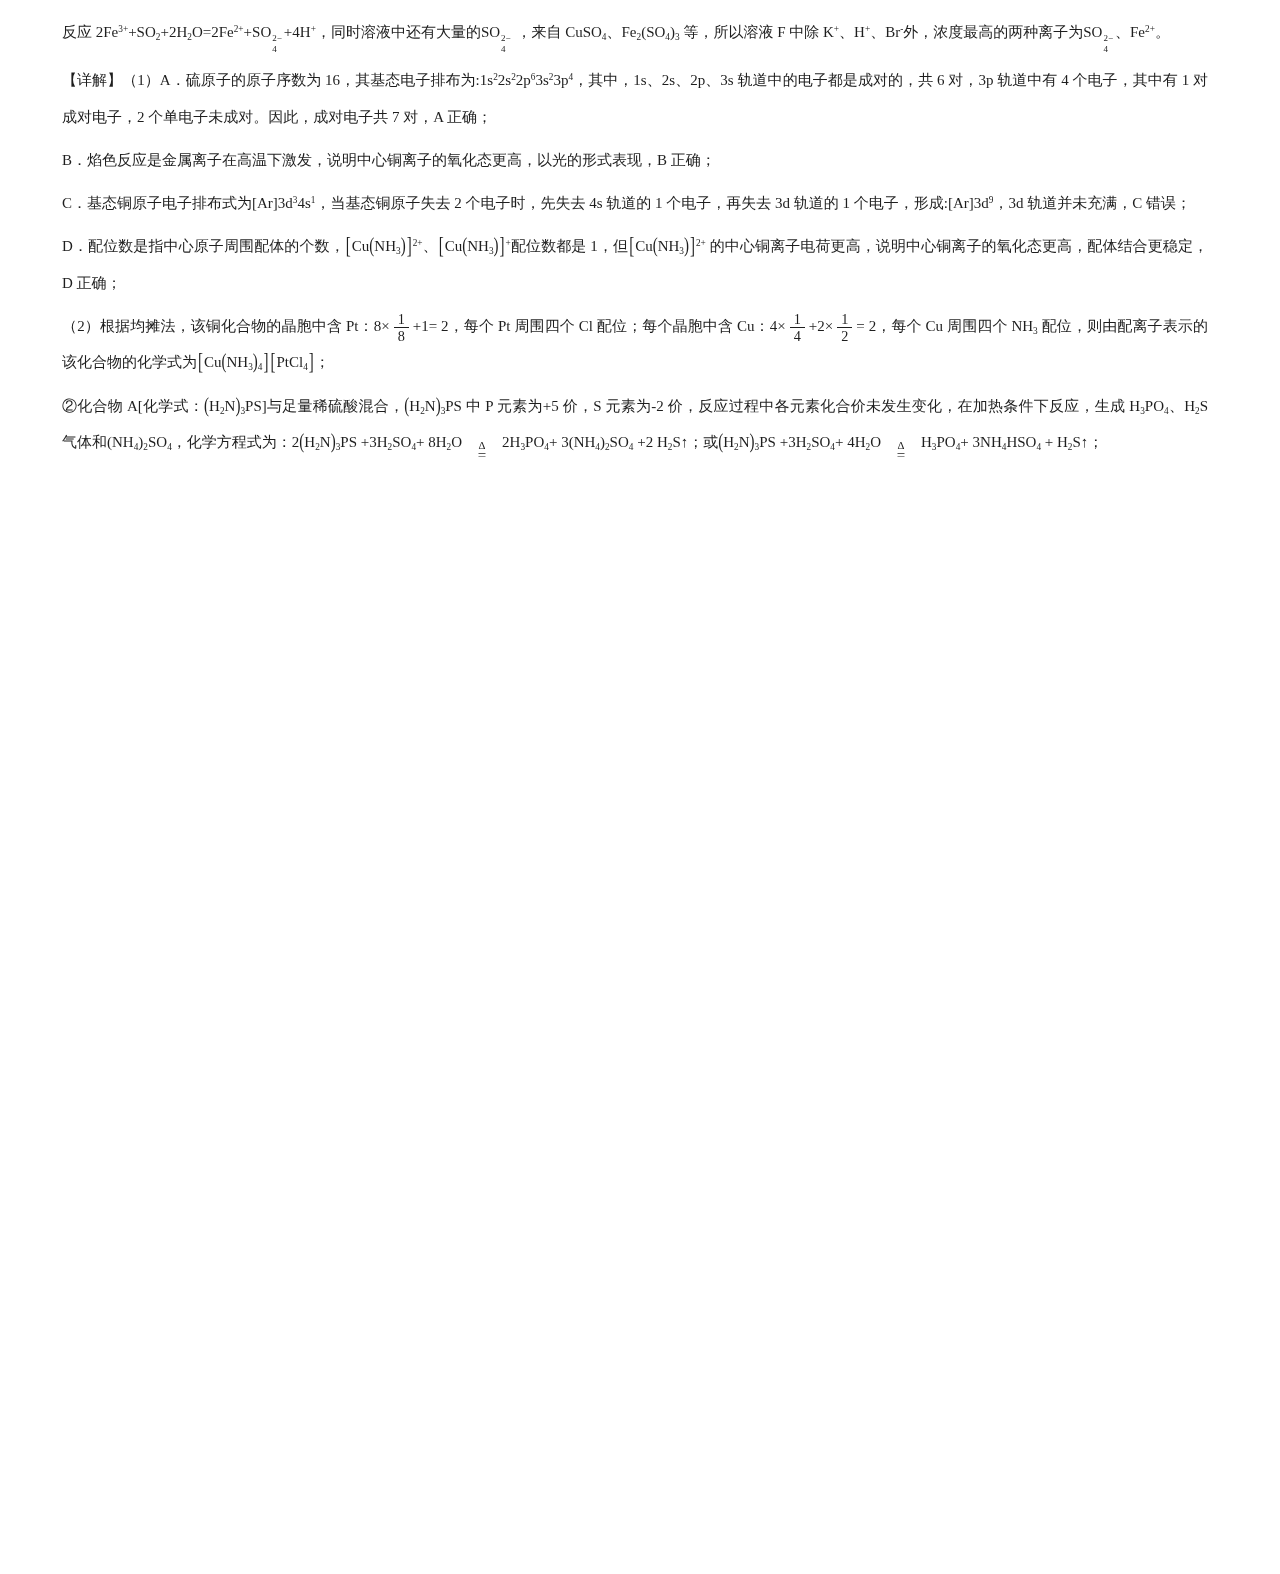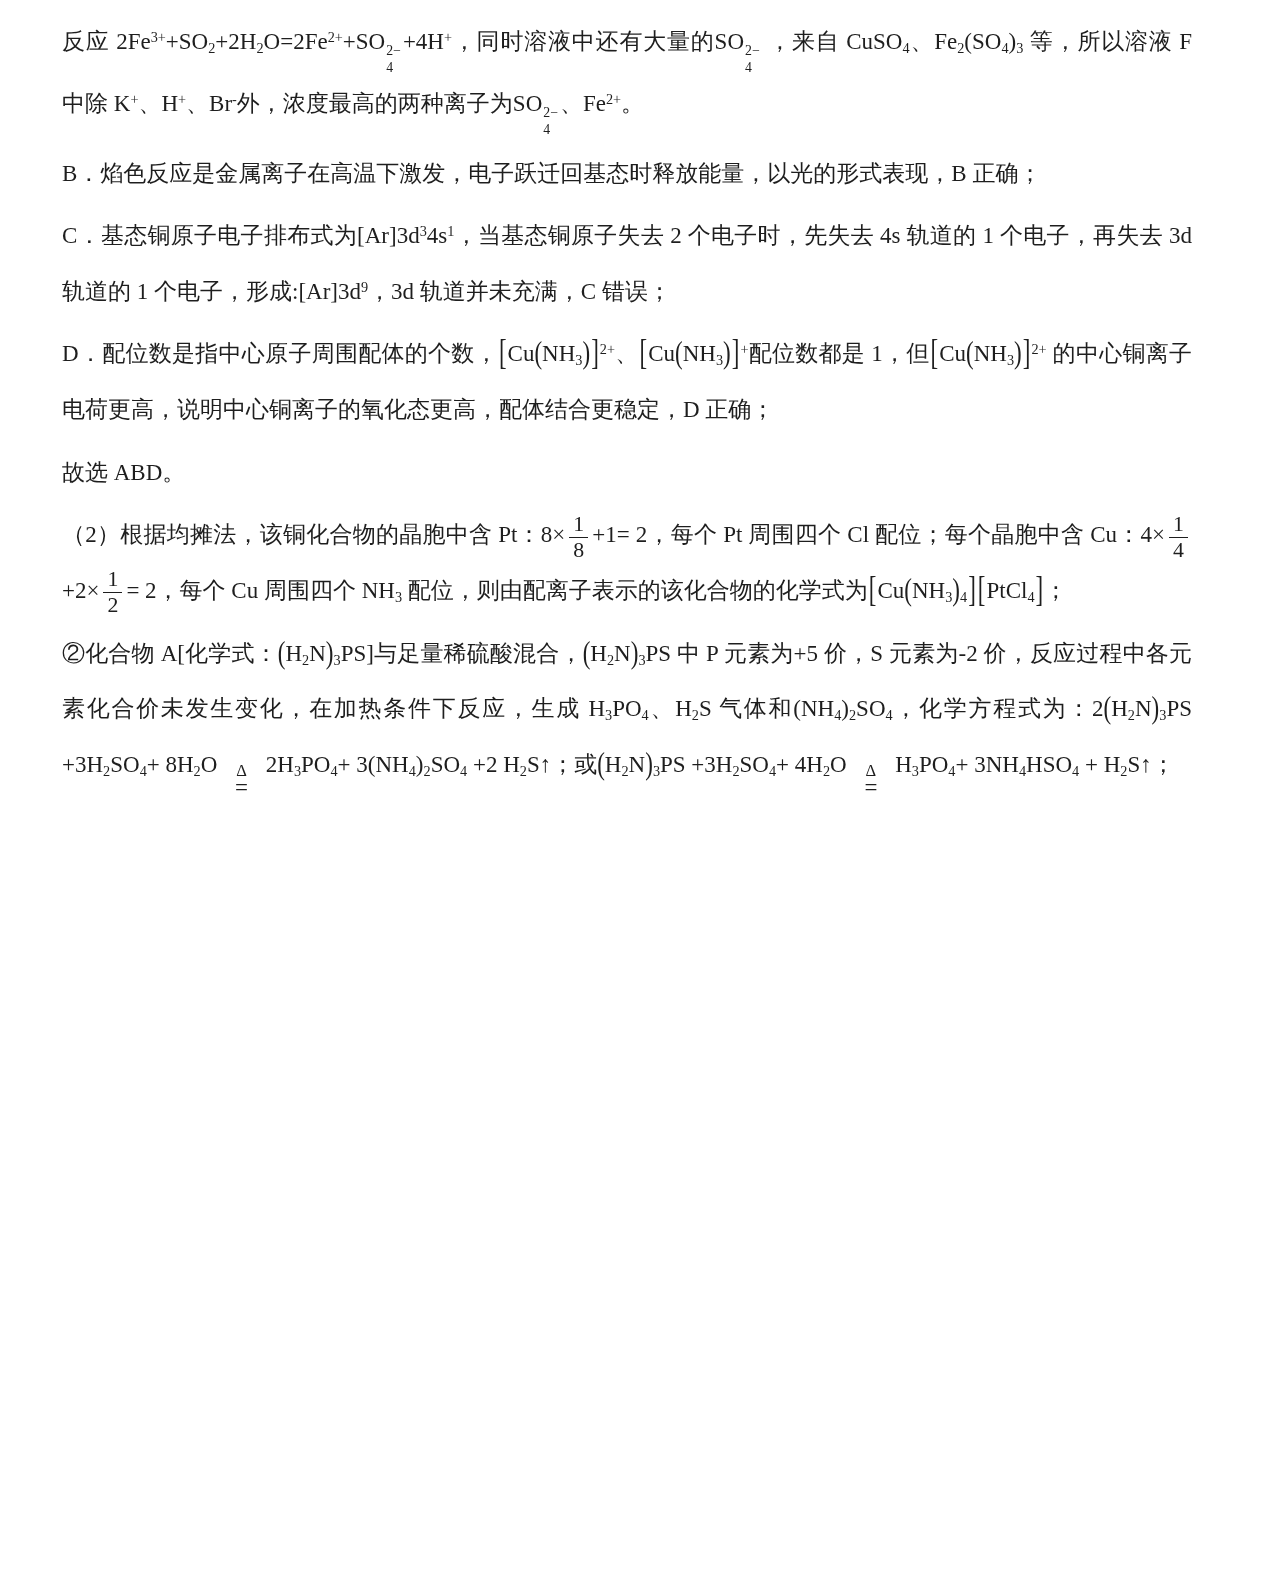--- a/index.html
+++ b/index.html
@@ -13,22 +13,22 @@
   }
   .page {
     width: 1280px;
     min-height: 1574px;
     box-sizing: border-box;
     padding: 14px 72px 20px 62px;
     background: #ffffff;
   }
   .doc { width: 100%; }
   .para {
-    margin: 0 16px 7px 0;
-    font-size: 23px;
+    margin: 0 0 7px 0;
+    font-size: 15px;
     line-height: 2.42;
     text-align: justify;
     word-break: break-word;
   }
   sub, sup {
     font-size: 0.62em;
     line-height: 0;
   }
   sup { vertical-align: 0.5em; }
   sub { vertical-align: -0.3em; }
@@ -87,24 +87,24 @@
       <p class="para">反应 2Fe<sup>3+</sup>+SO<sub>2</sub>+2H<sub>2</sub>O=2Fe<sup>2+</sup>+SO<span class="ss">
           <span class="ssup">2−</span>
           <span class="ssub">4</span>
         </span>+4H<sup>+</sup>，同时溶液中还有大量的SO<span class="ss">
           <span class="ssup">2−</span>
           <span class="ssub">4</span>
         </span> ，来自 CuSO<sub>4</sub>、Fe<sub>2</sub>(SO<sub>4</sub>)<sub>3</sub> 等，所以溶液 F 中除 K<sup>+</sup>、H<sup>+</sup>、Br<sup>-</sup>外，浓度最高的两种离子为SO<span class="ss">
           <span class="ssup">2−</span>
           <span class="ssub">4</span>
         </span>、Fe<sup>2+</sup>。</p>
-      <p class="para">B．焰色反应是金属离子在高温下激发，电子跃迁回基态时释放能量，以光的形式表现，B 正确；</p>
+      <p class="para">【详解】（1）A．硫原子的原子序数为 16，其基态电子排布为:1s<sup>2</sup>2s<sup>2</sup>2p<sup>6</sup>3s<sup>2</sup>3p<sup>4</sup>，其中，1s、2s、2p、3s 轨道中的电子都是成对的，共 6 对，3p 轨道中有 4 个电子，其中有 1 对成对电子，2 个单电子未成对。因此，成对电子共 7 对，A 正确；</p>
+      <p class="para">B．焰色反应是金属离子在高温下激发，说明中心铜离子的氧化态更高，以光的形式表现，B 正确；</p>
       <p class="para">C．基态铜原子电子排布式为[Ar]3d<sup>3</sup>4s<sup>1</sup>，当基态铜原子失去 2 个电子时，先失去 4s 轨道的 1 个电子，再失去 3d 轨道的 1 个电子，形成:[Ar]3d<sup>9</sup>，3d 轨道并未充满，C 错误；</p>
       <p class="para">D．配位数是指中心原子周围配体的个数，<span class="bigbr">[</span>Cu<span class="bigpar">(</span>NH<sub>3</sub><span class="bigpar">)</span><span class="bigbr">]</span><sup>2+</sup>、<span class="bigbr">[</span>Cu<span class="bigpar">(</span>NH<sub>3</sub><span class="bigpar">)</span><span class="bigbr">]</span><sup>+</sup>配位数都是 1，但<span class="bigbr">[</span>Cu<span class="bigpar">(</span>NH<sub>3</sub><span class="bigpar">)</span><span class="bigbr">]</span><sup>2+</sup> 的中心铜离子电荷更高，说明中心铜离子的氧化态更高，配体结合更稳定，D 正确；</p>
-      <p class="para">故选 ABD。</p>
       <p class="para">（2）根据均摊法，该铜化合物的晶胞中含 Pt：8×<span class="frac"><span class="num">1</span><span class="den">8</span></span>+1= 2，每个 Pt 周围四个 Cl 配位；每个晶胞中含 Cu：4×<span class="frac"><span class="num">1</span><span class="den">4</span></span>+2×<span class="frac"><span class="num">1</span><span class="den">2</span></span>= 2，每个 Cu 周围四个 NH<sub>3</sub> 配位，则由配离子表示的该化合物的化学式为<span class="bigbr">[</span>Cu<span class="bigpar">(</span>NH<sub>3</sub><span class="bigpar">)</span><sub>4</sub><span class="bigbr">]</span><span class="bigbr">[</span>PtCl<sub>4</sub><span class="bigbr">]</span>；</p>
       <p class="para">②化合物 A[化学式：<span class="bigpar">(</span>H<sub>2</sub>N<span class="bigpar">)</span><sub>3</sub>PS]与足量稀硫酸混合，<span class="bigpar">(</span>H<sub>2</sub>N<span class="bigpar">)</span><sub>3</sub>PS 中 P 元素为+5 价，S 元素为-2 价，反应过程中各元素化合价未发生变化，在加热条件下反应，生成 H<sub>3</sub>PO<sub>4</sub>、H<sub>2</sub>S 气体和(NH<sub>4</sub>)<sub>2</sub>SO<sub>4</sub>，化学方程式为：2<span class="bigpar">(</span>H<sub>2</sub>N<span class="bigpar">)</span><sub>3</sub>PS +3H<sub>2</sub>SO<sub>4</sub>+ 8H<sub>2</sub>O <span class="deq">
           <span class="delta">Δ</span>
           <span class="equals">=</span>
         </span> 2H<sub>3</sub>PO<sub>4</sub>+ 3(NH<sub>4</sub>)<sub>2</sub>SO<sub>4</sub> +2 H<sub>2</sub>S↑；或<span class="bigpar">(</span>H<sub>2</sub>N<span class="bigpar">)</span><sub>3</sub>PS +3H<sub>2</sub>SO<sub>4</sub>+ 4H<sub>2</sub>O <span class="deq">
           <span class="delta">Δ</span>
           <span class="equals">=</span>
         </span> H<sub>3</sub>PO<sub>4</sub>+ 3NH<sub>4</sub>HSO<sub>4</sub> + H<sub>2</sub>S↑；</p>
     </div>
 </div>

